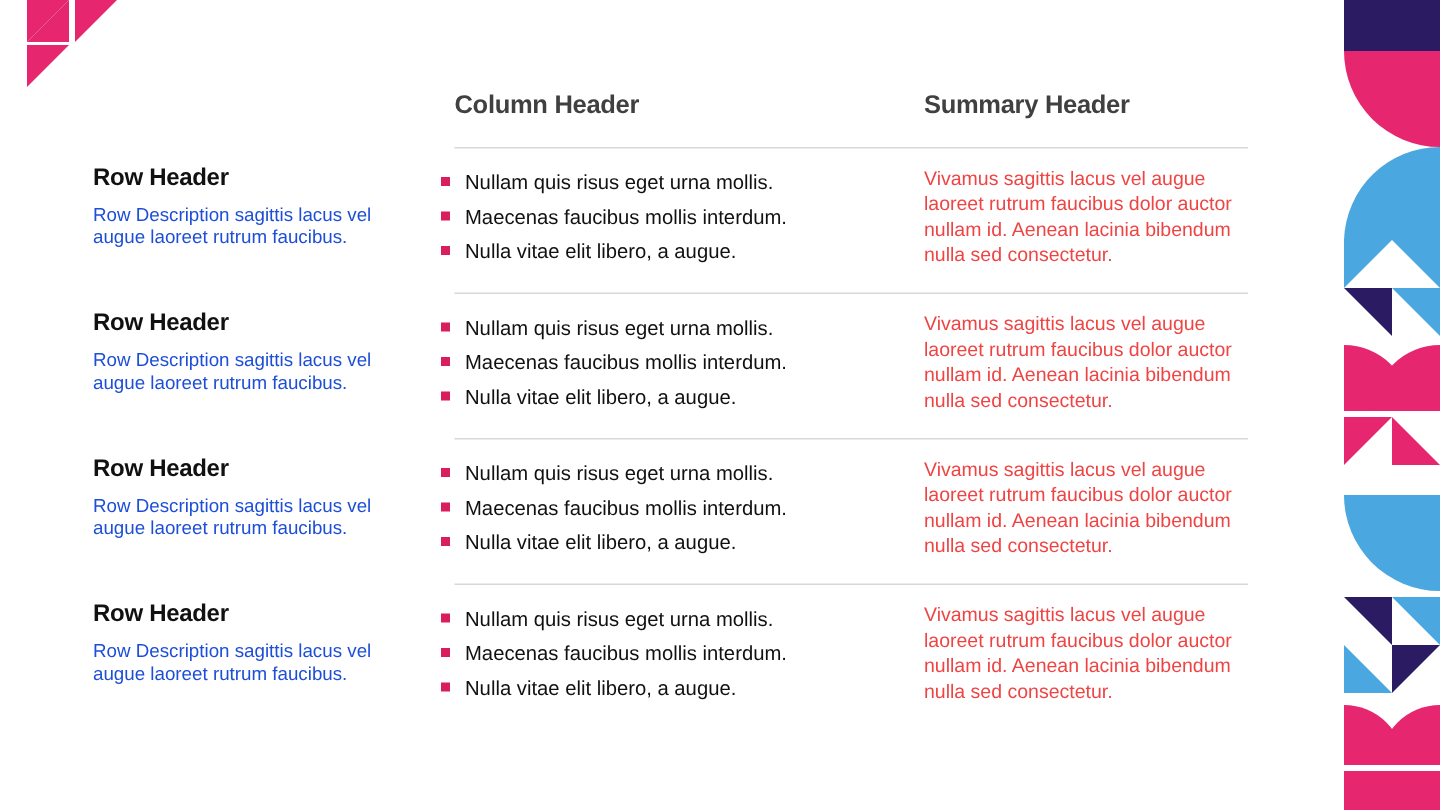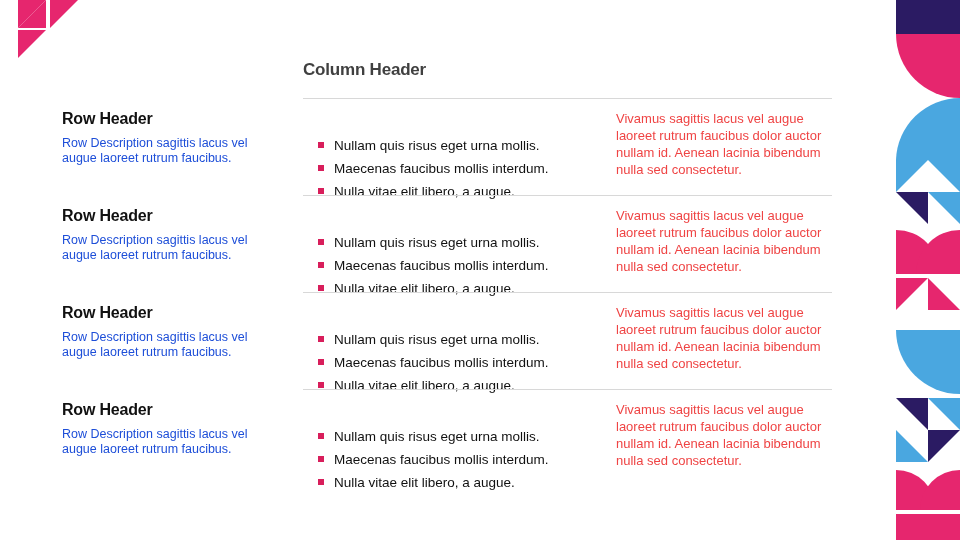--- a/index.html
+++ b/index.html
@@ -94,24 +94,23 @@
   }
   .row-desc {
     font-size: 12.5px;
     line-height: 15px;
     color: #1d4ed8;
     margin: 0;
   }
 
   .cell-bullets {
     position: absolute;
-    left: 318px;
+    left: 294px;
     top: 14px;
     width: 290px;
-    margin-top: 24px;
   }
   .bullet-item {
     display: flex;
     align-items: flex-start;
     margin-bottom: 4px;
   }
   .bullet-mark {
     width: 6px;
     height: 6px;
     background: #d81e5b;
@@ -176,20 +175,21 @@
     <path d="M0,470 A40,40 0 0 1 40,510 L0,510 Z" fill="#e6266e"></path>
     <path d="M64,470 A40,40 0 0 0 24,510 L64,510 Z" fill="#e6266e"></path>
     <rect x="0" y="514" width="64" height="26" fill="#e6266e"></rect>
   </svg>
 </div>
 
 <div class="sheet">
 
   <div class="headers">
     <div class="col-header c2">Column Header</div>
+    <div class="col-header c3">Summary Header</div>
   </div>
 
   <div class="rows" id="rows-container">
       <div class="row first">
         <div class="divider"></div>
         <div class="cell-row-head">
           <div class="row-title">Row Header</div>
           <div class="row-desc">Row Description sagittis lacus vel augue laoreet rutrum faucibus.</div>
         </div>
         <div class="cell-bullets">

